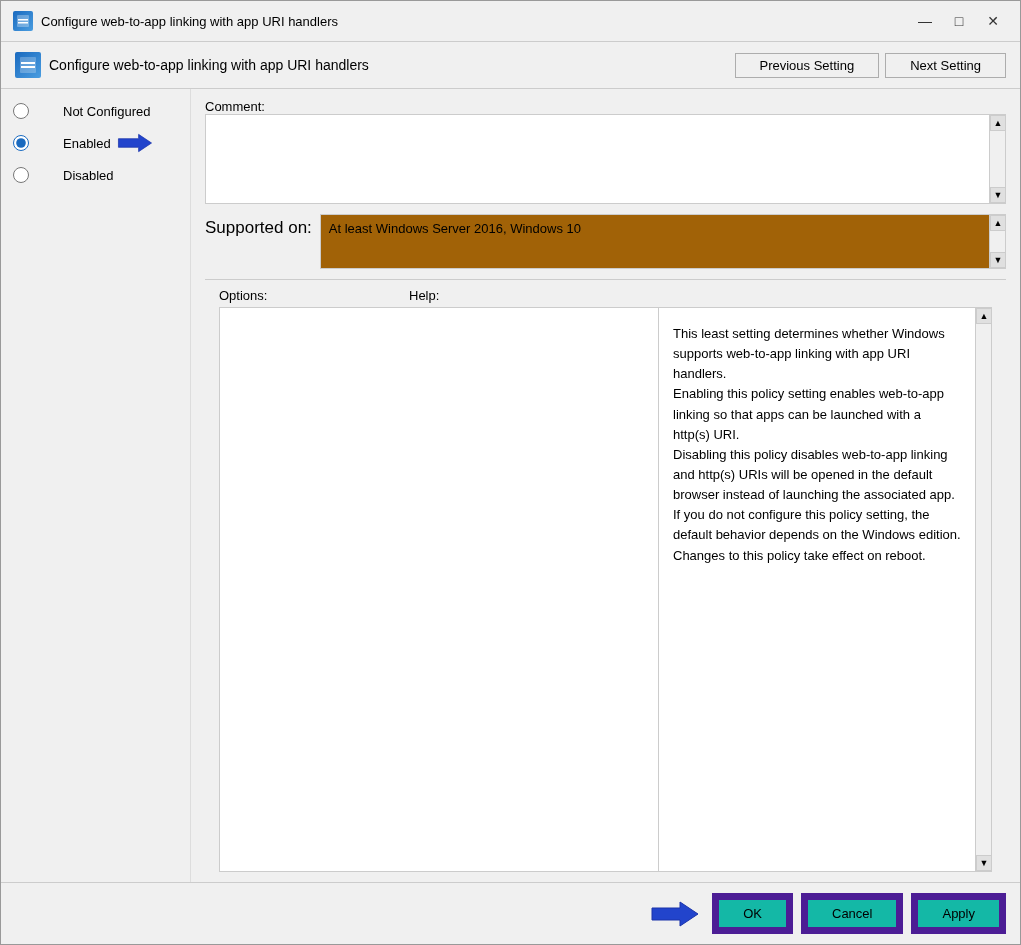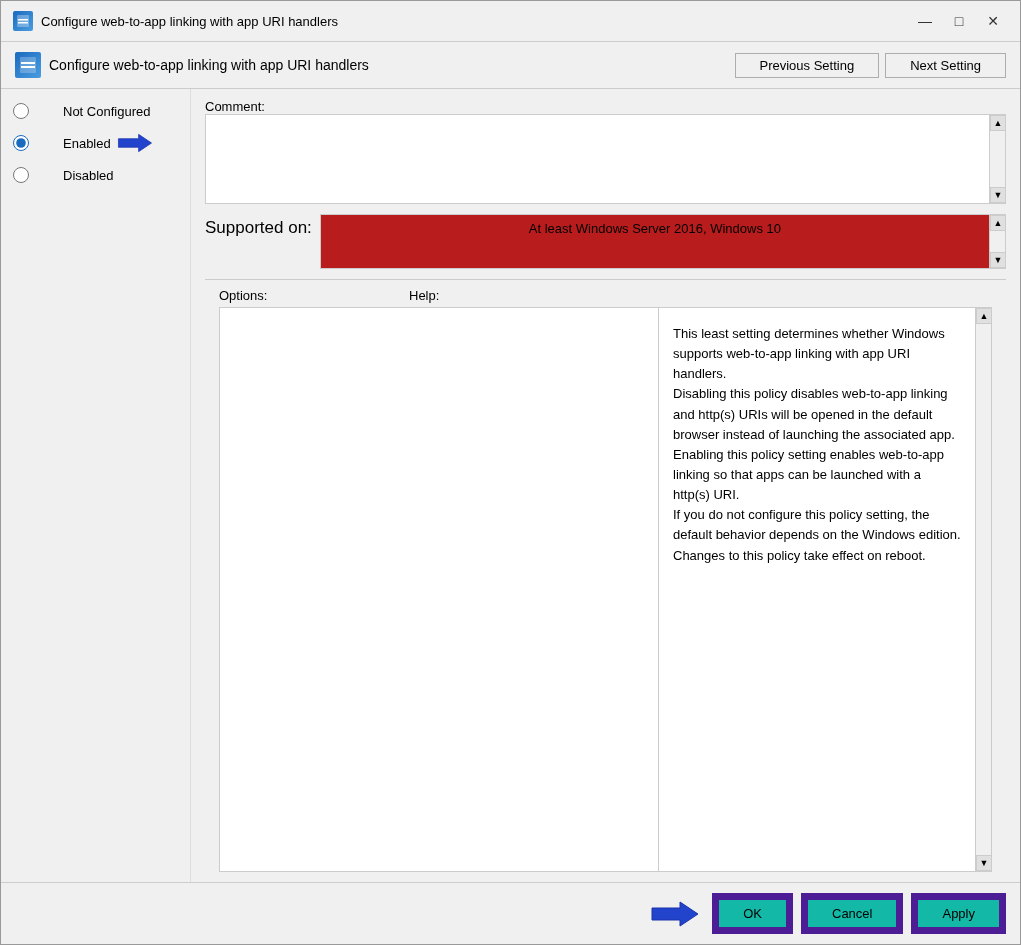--- a/index.html
+++ b/index.html
@@ -345,21 +345,21 @@
           <div style="width:16px; background:#f0f0f0; border-left:1px solid #ccc; display:flex; flex-direction:column; justify-content:space-between;">
             <div class="scroll-arrow">▲</div>
             <div class="scroll-arrow">▼</div>
           </div>
         </div>
       </div>
 
       <div class="supported-section">
         <div class="supported-field">
           <span class="supported-label">Supported on:</span>
-          <div style="flex:1; display:flex; border:1px solid #ccc; background:#b91c1c; min-height:55px;text-align:center;">
+          <div style="flex:1; display:flex; border:1px solid #ccc; background:#a16207; min-height:55px;">
             <div style="flex:1; padding:6px 8px; font-size:13px;">At least Windows Server 2016, Windows 10</div>
             <div style="width:16px; background:#f0f0f0; border-left:1px solid #ccc; display:flex; flex-direction:column; justify-content:space-between;">
               <div class="scroll-arrow">▲</div>
               <div class="scroll-arrow">▼</div>
             </div>
           </div>
         </div>
       </div>
 
       <div class="lower-area">
@@ -367,22 +367,22 @@
           <span class="options-label">Options:</span>
           <span class="help-label">Help:</span>
         </div>
         <div class="lower-panels">
 
           <div class="options-panel"></div>
 
           <div style="flex:1; border:1px solid #ccc; border-left:none; background:white; display:flex; position:relative; overflow:hidden;">
             <div style="flex:1; padding:16px 14px; overflow-y:auto; font-size:13px; line-height:1.55;">
               <p>This least setting determines whether Windows supports web-to-app linking with app URI handlers.</p>
+              <p>Enabling this policy setting enables web-to-app linking so that apps can be launched with a http(s) URI.</p>
               <p>Disabling this policy disables web-to-app linking and http(s) URIs will be opened in the default browser instead of launching the associated app.</p>
-              <p>Enabling this policy setting enables web-to-app linking so that apps can be launched with a http(s) URI.</p>
               <p>If you do not configure this policy setting, the default behavior depends on the Windows edition. Changes to this policy take effect on reboot.</p>
             </div>
             <div style="width:16px; background:#f0f0f0; border-left:1px solid #ccc; display:flex; flex-direction:column; justify-content:space-between; flex-shrink:0;">
               <div class="scroll-arrow">▲</div>
               <div class="scroll-arrow">▼</div>
             </div>
           </div>
         </div>
       </div>
     </div>

